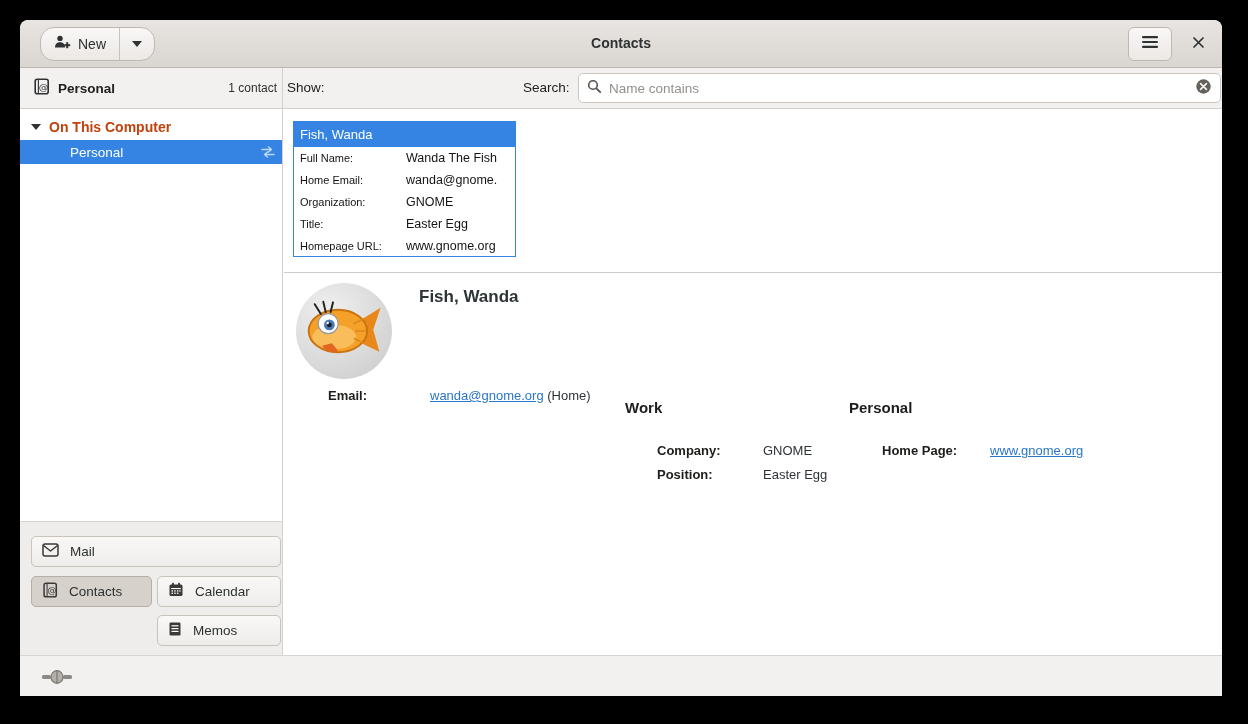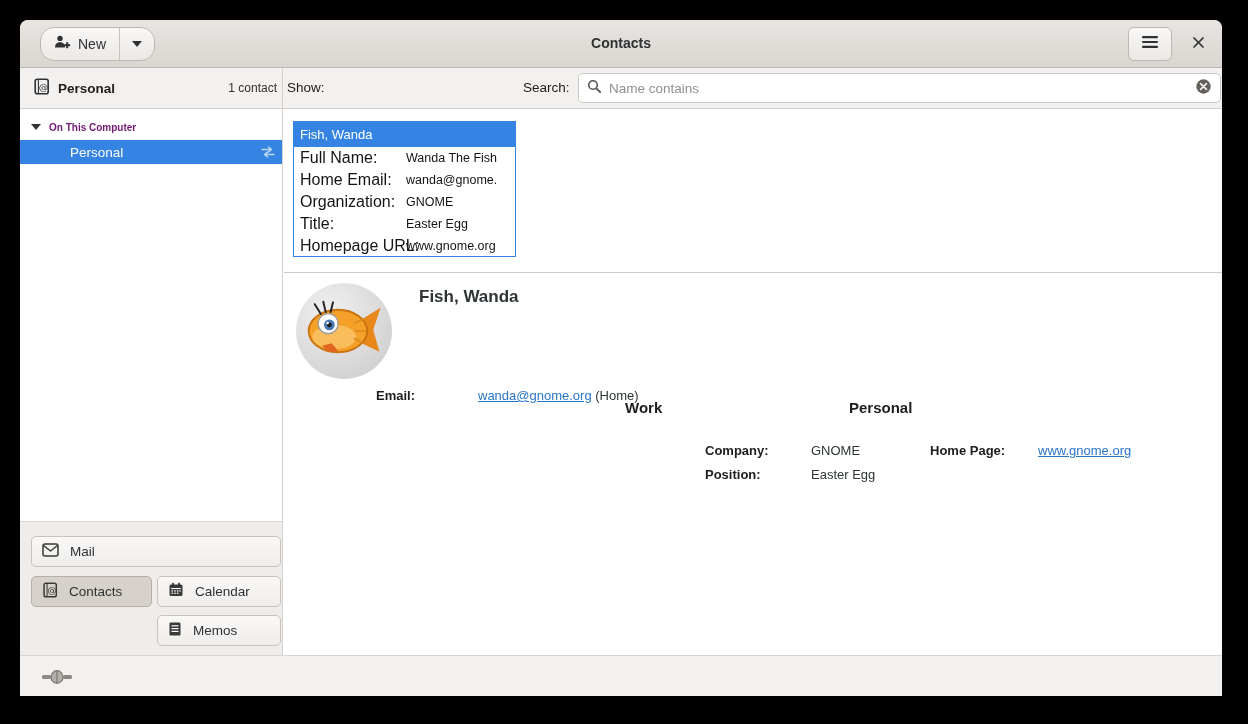--- a/index.html
+++ b/index.html
@@ -44,21 +44,21 @@
                   background:#fff; border:1px solid #ccc7c1; border-radius:5px;
                   display:flex; align-items:center; padding:0 8px; }
   .search-entry input { flex:1; border:none; outline:none; font-size:13.5px; color:#2e3232;
                         margin-left:7px; font-family:"Liberation Sans", sans-serif; background:transparent; }
   .search-entry input::placeholder { color:#93908b; }
 
   
   .sidebar { position:absolute; left:0; top:89px; width:263px; height:546px; background:#fff;
              border-right:1px solid #d5d0cb; }
   .tree-root { display:flex; align-items:center; height:26px; padding-left:11px; margin-top:5px; }
-  .tree-root .lbl { font-size:10px; font-weight:bold; color:#701a75; margin-left:8px; }
+  .tree-root .lbl { font-size:14px; font-weight:bold; color:#c2410c; margin-left:8px; }
   .exp { width:0; height:0; border-left:5px solid transparent; border-right:5px solid transparent;
          border-top:6px solid #2e3232; }
   .tree-sel { display:flex; align-items:center; height:24px; background:#3584e4; color:#fff;
               padding-left:50px; position:relative; }
   .tree-sel .lbl { font-size:13.5px; }
   .tree-sel svg { position:absolute; right:6px; }
 
   .dock { position:absolute; left:0; top:412px; width:262px; height:134px;
           background:#efedeb; border-top:1px solid #d8d4cf; }
   .dock-btn { position:absolute; height:31px; border:1px solid #c9c3bc; border-radius:5px;
@@ -69,29 +69,29 @@
 
   
   .mainpane { position:absolute; left:264px; top:89px; width:938px; height:546px; background:#fff; }
   .pane-divider { position:absolute; left:0; top:163px; width:938px; height:1px; background:#d0cbc6; }
 
   .minicard { position:absolute; left:9px; top:12px; width:223px; height:136px;
               border:1px solid #3584e4; background:#fff; overflow:hidden; }
   .minicard .mc-header { height:25px; background:#3584e4; color:#fff; font-size:13px;
                          display:flex; align-items:center; padding:0 6px; }
   .mc-row { display:flex; height:22px; align-items:center; padding:0 6px; white-space:nowrap; overflow:hidden; }
-  .mc-row .k { width:106px; flex:none; font-size:16px; color:#141414; }
+  .mc-row .k { width:106px; flex:none; font-size:11px; color:#141414; }
   .mc-row .v { font-size:12.5px; color:#141414; }
 
   .avatar { position:absolute; left:12px; top:174px; width:96px; height:96px; border-radius:50%;
             background:radial-gradient(circle at 35% 30%, #f0f0f0, #c9c9c9); overflow:hidden;
             display:flex; align-items:center; justify-content:center; }
   .contact-name { position:absolute; left:135px; top:178px; font-size:17px; font-weight:bold; color:#2e3436; }
 
-  .fieldrow { position:absolute; font-size:13px; color:#2e3436; white-space:nowrap;margin-left:48px; }
+  .fieldrow { position:absolute; font-size:13px; color:#2e3436; white-space:nowrap; }
   .fieldrow .k { font-weight:bold; color:#1d1d1b; }
   a.lnk { color:#2a76c9; text-decoration:underline; }
   .sect-head { position:absolute; font-size:15px; font-weight:bold; color:#1d1d1b; }
 
   
   .statusbar { position:absolute; left:0; top:635px; width:1202px; height:41px;
                background:#f3f1ef; border-top:1px solid #d8d4d0; }
   .statusbar svg { position:absolute; left:22px; top:14px; }
 </style>
 </head>

